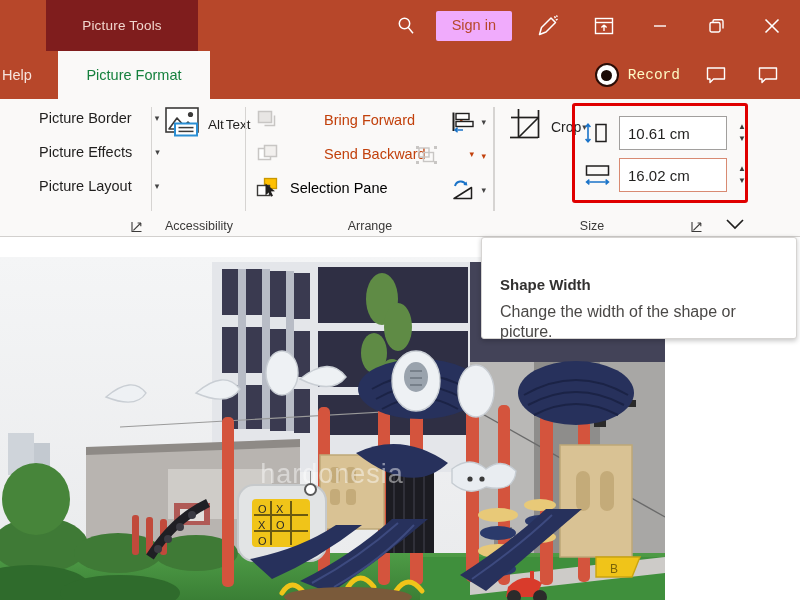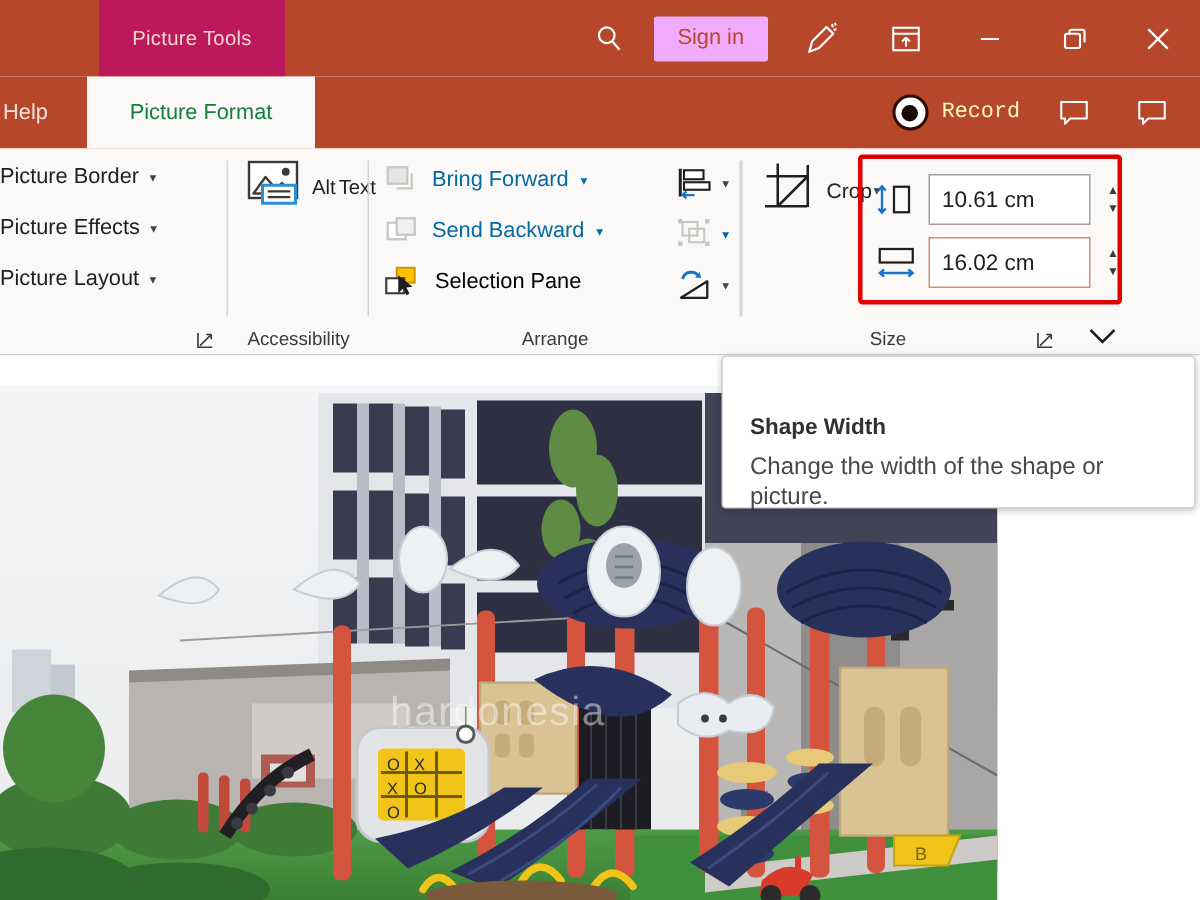--- a/index.html
+++ b/index.html
@@ -11,22 +11,22 @@
   }
   #app { position: relative; width: 800px; height: 600px; }
 
   
   .titlebar {
     position: absolute; left: 0; top: 0; width: 800px; height: 51px;
     background: #B7472A;
     display: flex; align-items: center;
   }
   .ptools-band {
-    position: absolute; left: 66px; top: 0; width: 124px; height: 51px;
-    background: #be185d;
+    position: absolute; left: 46px; top: 0; width: 152px; height: 51px;
+    background: #7f1d1d;
     display: flex; align-items: center; justify-content: center;
   }
   .ptools-band span {
     color: #F2D6CE; font-size: 13.5px; letter-spacing: .2px;
   }
   .tb-right {
     position: absolute; right: 0; top: 0; height: 51px;
     display: flex; align-items: center; gap: 0px;
   }
   .tb-btn {
@@ -86,21 +86,21 @@
     text-align: center; font-size: 12.5px; color: #3b3a39;
   }
   .grp-sep {
     position: absolute; top: 8px; width: 1px; height: 104px; background: #d6d4d2;
   }
 
   
   .g-style { left: -18px; width: 170px; }
   .style-row {
     position: absolute; left: 18px; display: flex; align-items: center;
-    font-size: 14.5px; color: #201f1e; gap: 7px; white-space: nowrap;
+    font-size: 14.5px; color: #201f1e; gap: 23px; white-space: nowrap; padding-left: 39px;
   }
   .style-row:nth-of-type(1) { top: 11px; }
   .style-row:nth-of-type(2) { top: 45px; }
   .style-row:nth-of-type(3) { top: 79px; }
   .chev { font-size: 9px; color: #444; }
   .launcher {
     position: absolute; right: 8px; bottom: 3px;
     width: 14px; height: 14px;
   }
 
@@ -115,21 +115,21 @@
 
   
   .g-arrange { left: 246px; width: 248px; }
   .arr-row {
     position: absolute; left: 10px; display: flex; align-items: center;
     gap: 8px; font-size: 14.5px; white-space: nowrap;
   }
   .arr-row.r1 { top: 10px; }
   .arr-row.r2 { top: 44px; }
   .arr-row.r3 { top: 78px; }
-  .dim { color: #0369a1; }
+  .dim { color: #c2410c; margin-left: 36px; }
   .arr-right {
     position: absolute; right: 8px; display: flex; align-items: center; gap: 6px;
   }
   .arr-right.r1 { top: 12px; }
   .arr-right.r2 { top: 46px; }
   .arr-right.r3 { top: 80px; }
 
   
   .g-size { left: 494px; width: 264px; }
   .crop-btn {

